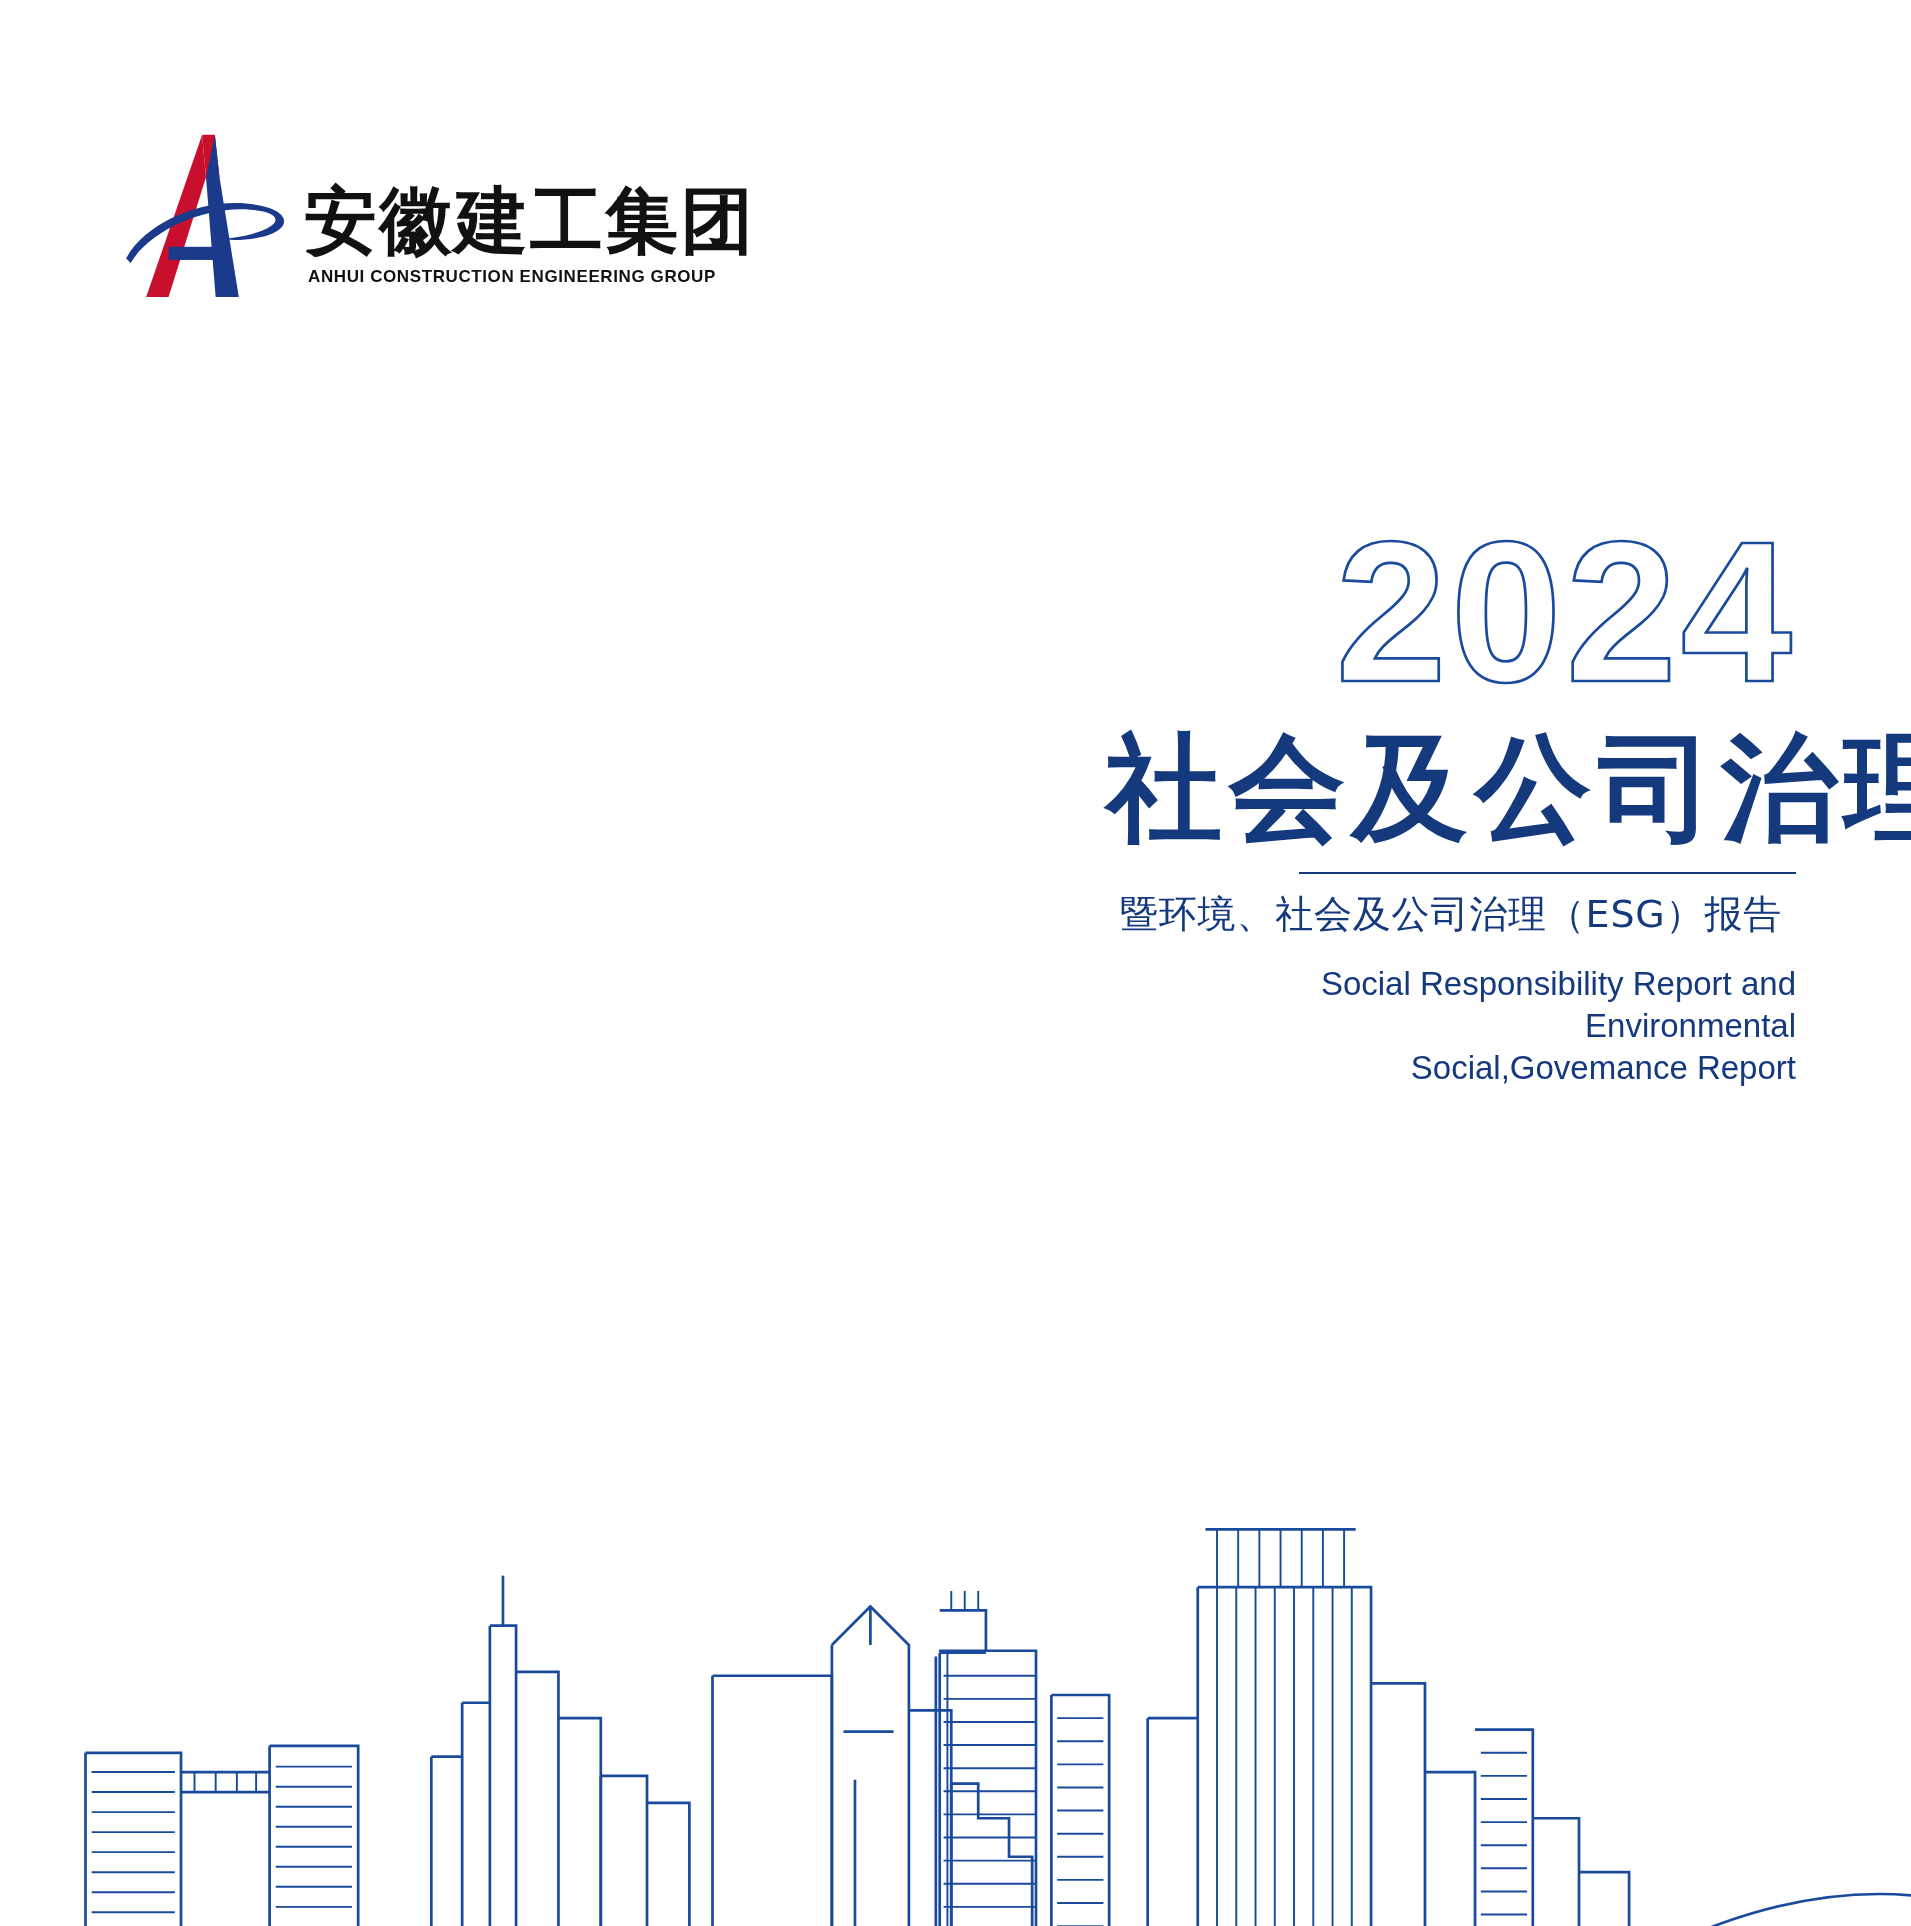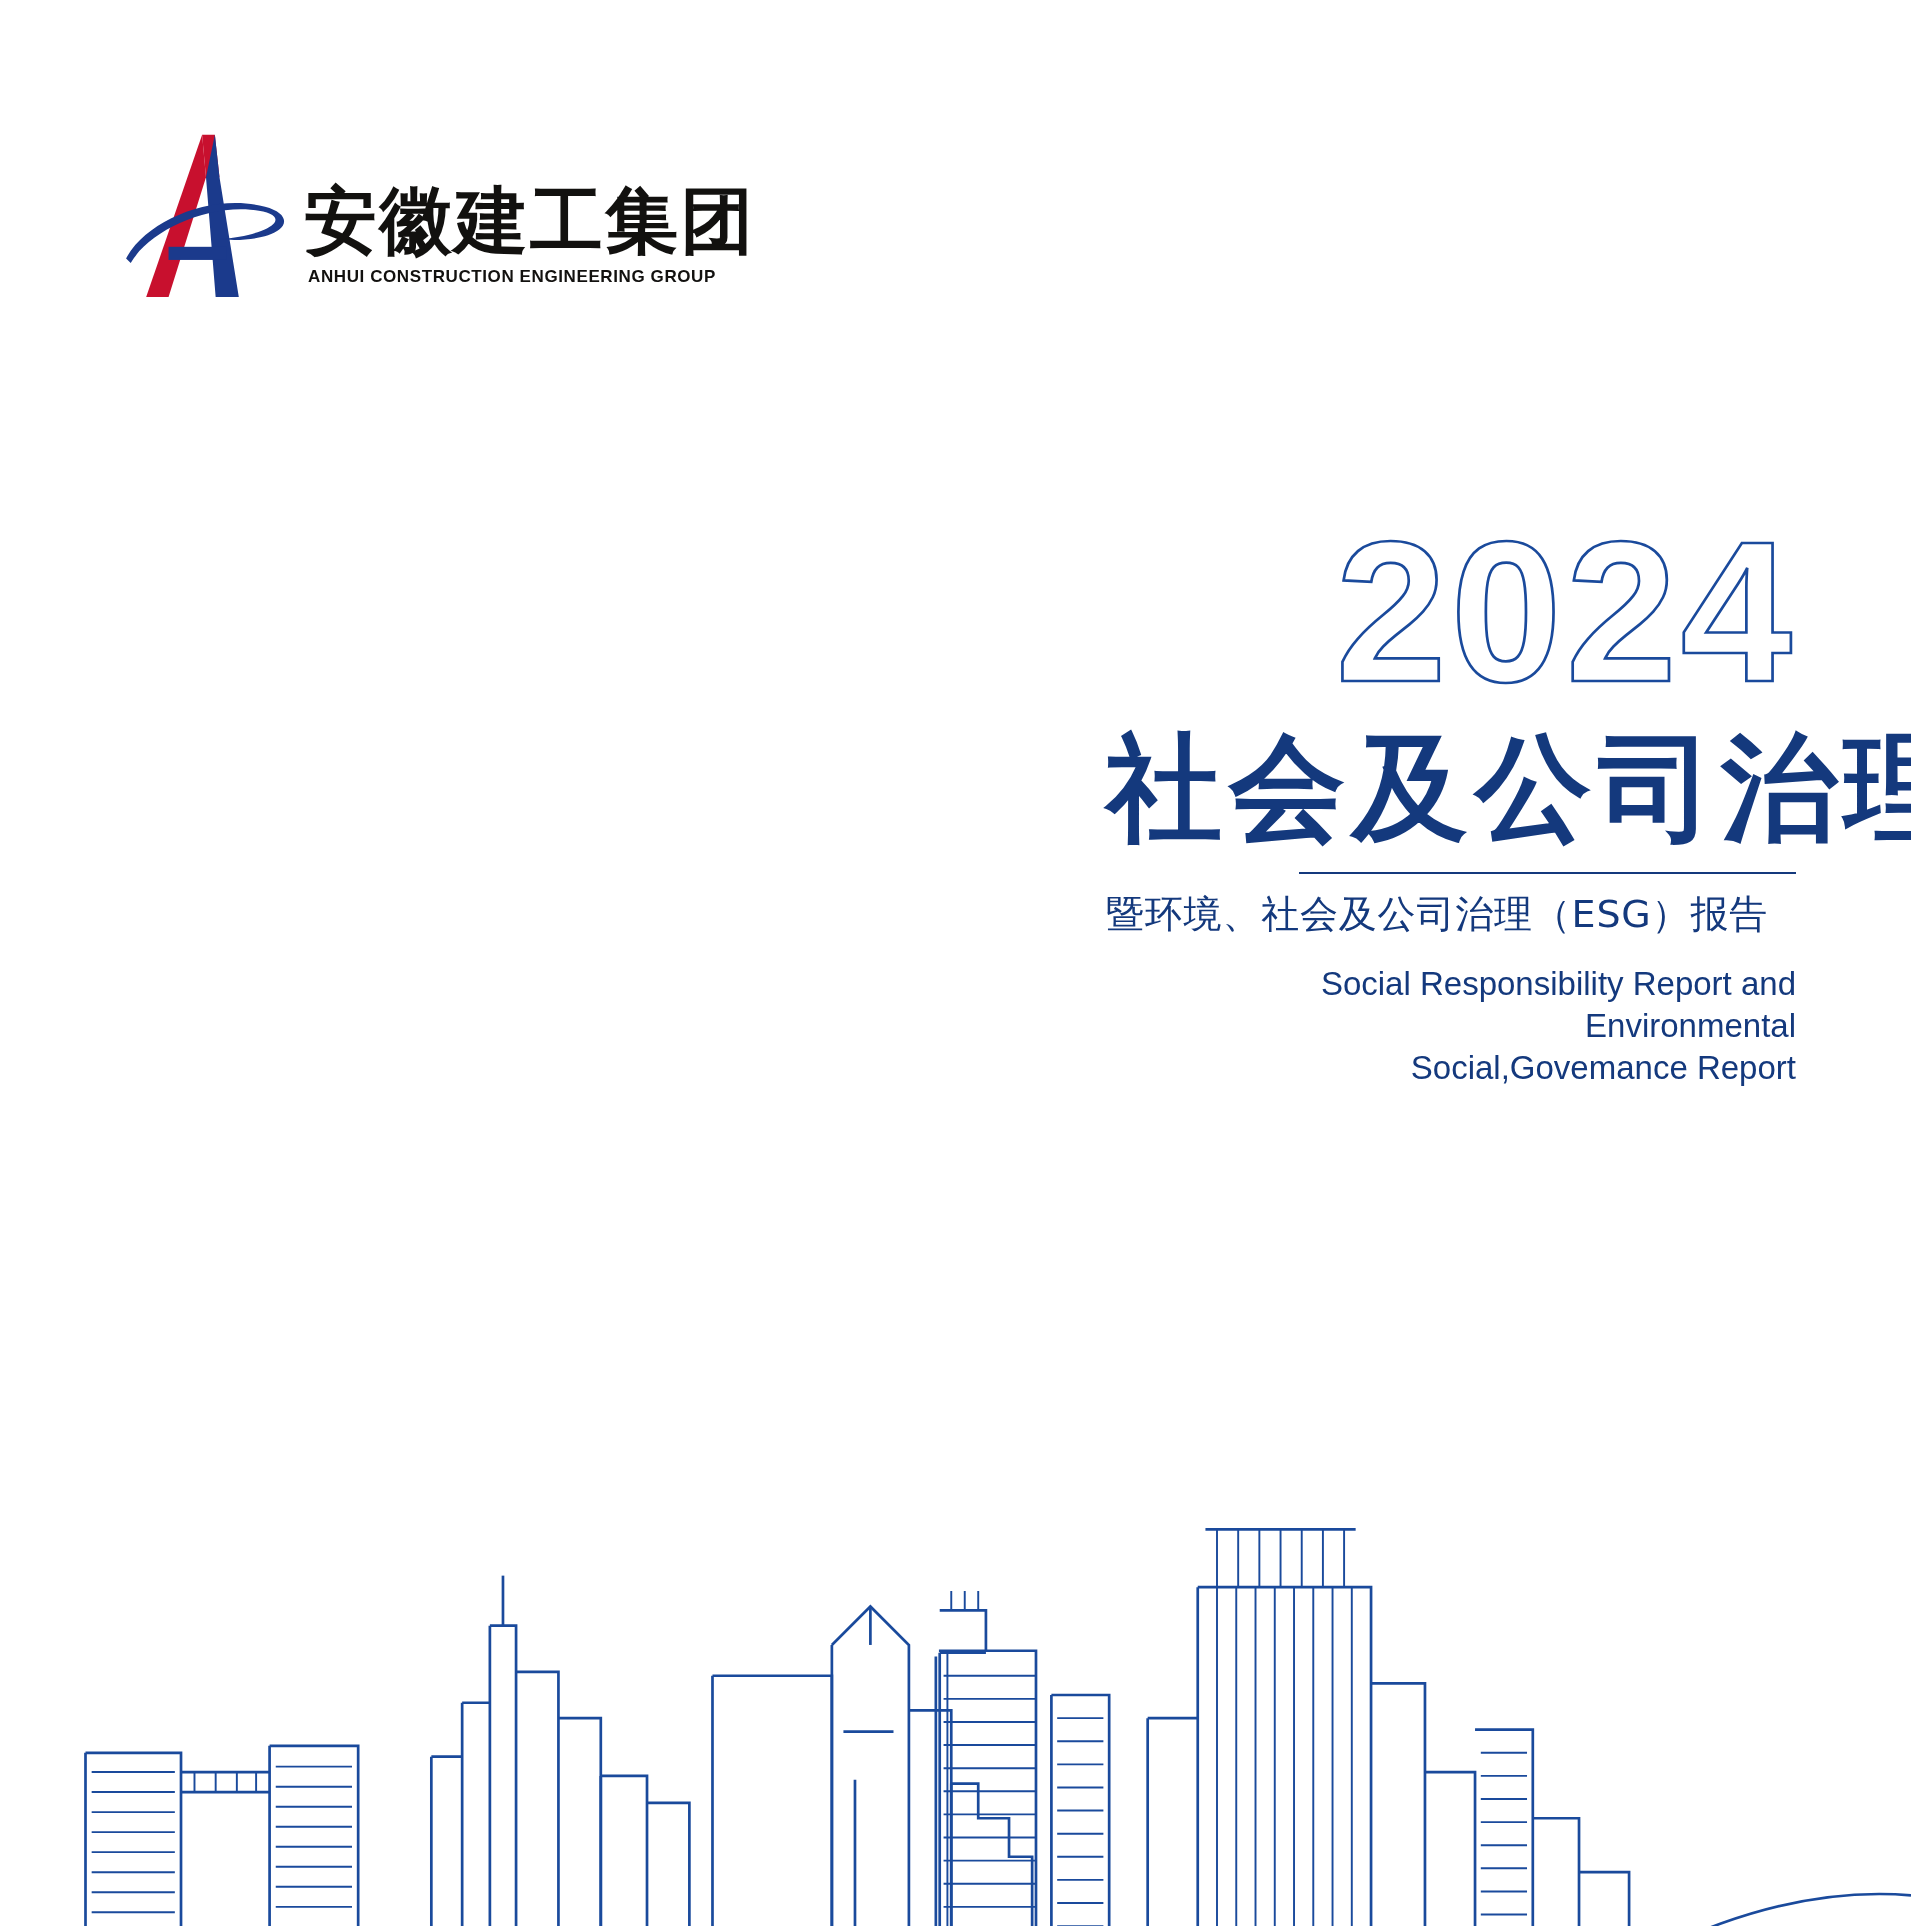--- a/index.html
+++ b/index.html
@@ -89,21 +89,21 @@
     margin: 23px 0 17px auto;
     width: 497px;
     height: 1.9px;
     background: #14397d;
   }
   #subtitle-cn {
     font-size: 38px;
     line-height: 46px;
     color: #14397d;
     letter-spacing: 0.8px;
-    text-align: left;
+    text-align: center;
     font-family: "DejaVu Sans", "Liberation Sans", sans-serif;
     white-space: nowrap;
   }
   #subtitle-en {
     margin-top: 26px;
     font-size: 33px;
     line-height: 42px;
     color: #14397d;
     text-align: right;
     font-family: "Liberation Sans", sans-serif;

